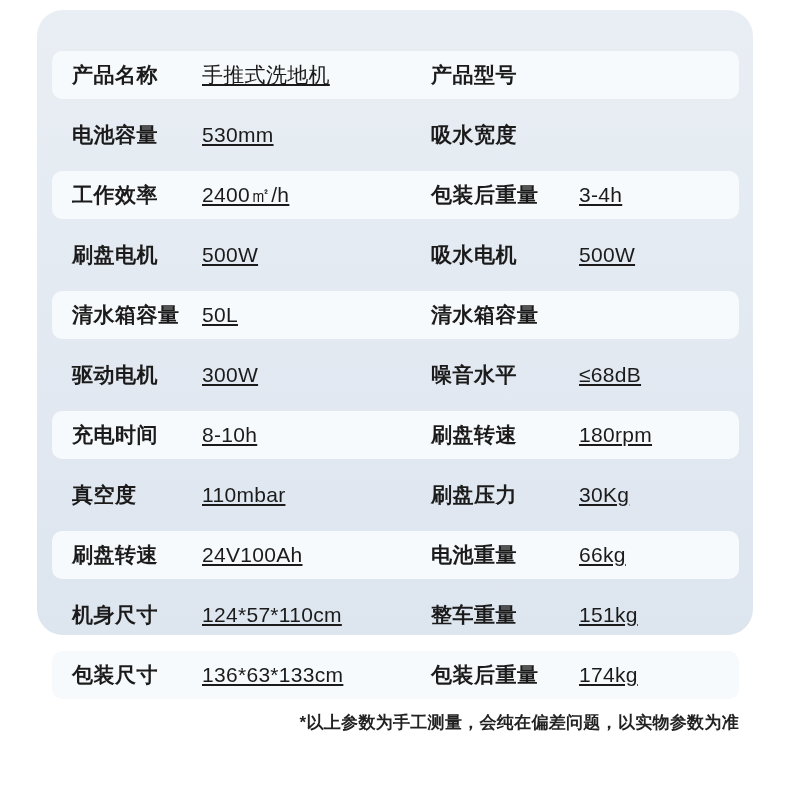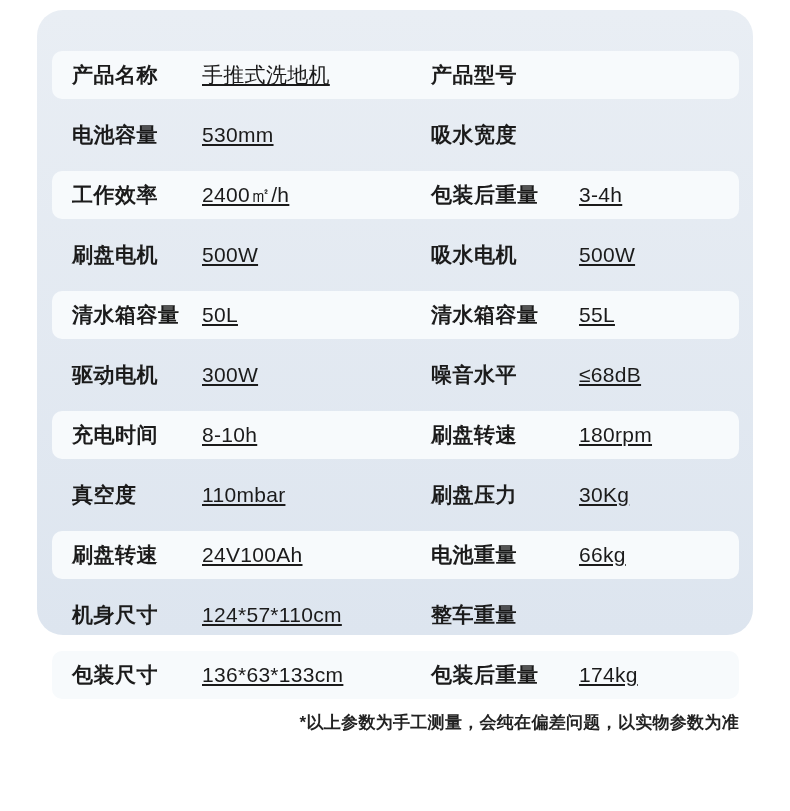--- a/index.html
+++ b/index.html
@@ -87,21 +87,20 @@
     <span class="spec-label">刷盘电机</span>
     <span class="spec-value">500W</span>
     <span class="spec-label">吸水电机</span>
     <span class="spec-value">500W</span>
   </div>
 
   <div class="spec-row row-light">
     <span class="spec-label">清水箱容量</span>
     <span class="spec-value">50L</span>
     <span class="spec-label">清水箱容量</span>
-    <span class="spec-value">55L</span>
   </div>
 
   <div class="spec-row row-dark">
     <span class="spec-label">驱动电机</span>
     <span class="spec-value">300W</span>
     <span class="spec-label">噪音水平</span>
     <span class="spec-value">≤68dB</span>
   </div>
 
   <div class="spec-row row-light">
@@ -122,20 +121,21 @@
     <span class="spec-label">刷盘转速</span>
     <span class="spec-value">24V100Ah</span>
     <span class="spec-label">电池重量</span>
     <span class="spec-value">66kg</span>
   </div>
 
   <div class="spec-row row-dark">
     <span class="spec-label">机身尺寸</span>
     <span class="spec-value">124*57*110cm</span>
     <span class="spec-label">整车重量</span>
+    <span class="spec-value">151kg</span>
   </div>
 
   <div class="spec-row row-light">
     <span class="spec-label">包装尺寸</span>
     <span class="spec-value">136*63*133cm</span>
     <span class="spec-label">包装后重量</span>
     <span class="spec-value">174kg</span>
   </div>
 
   <div class="footnote">*以上参数为手工测量，会纯在偏差问题，以实物参数为准</div>

